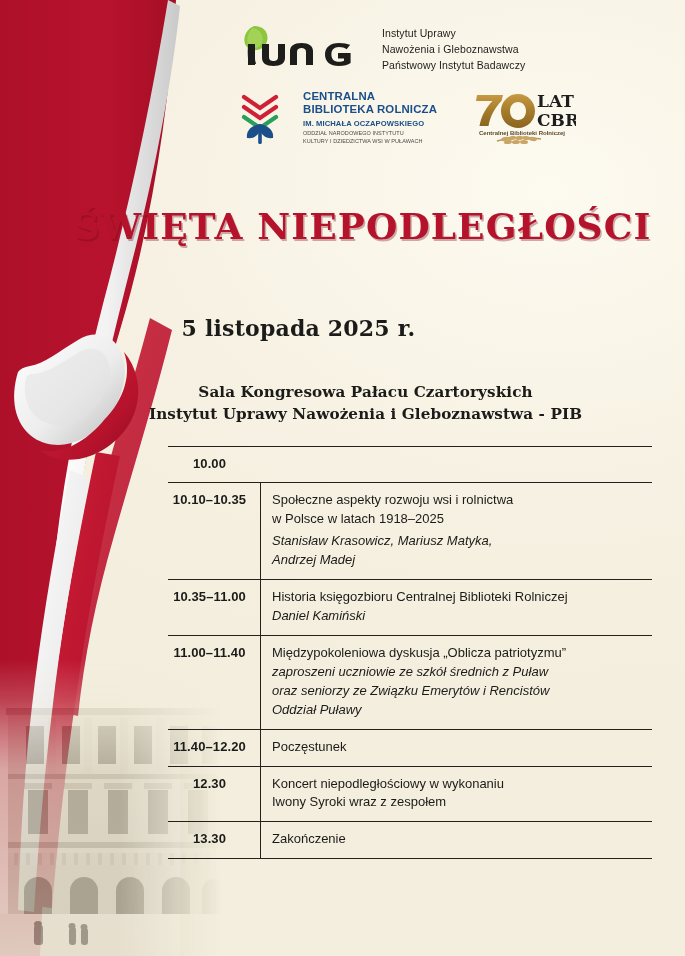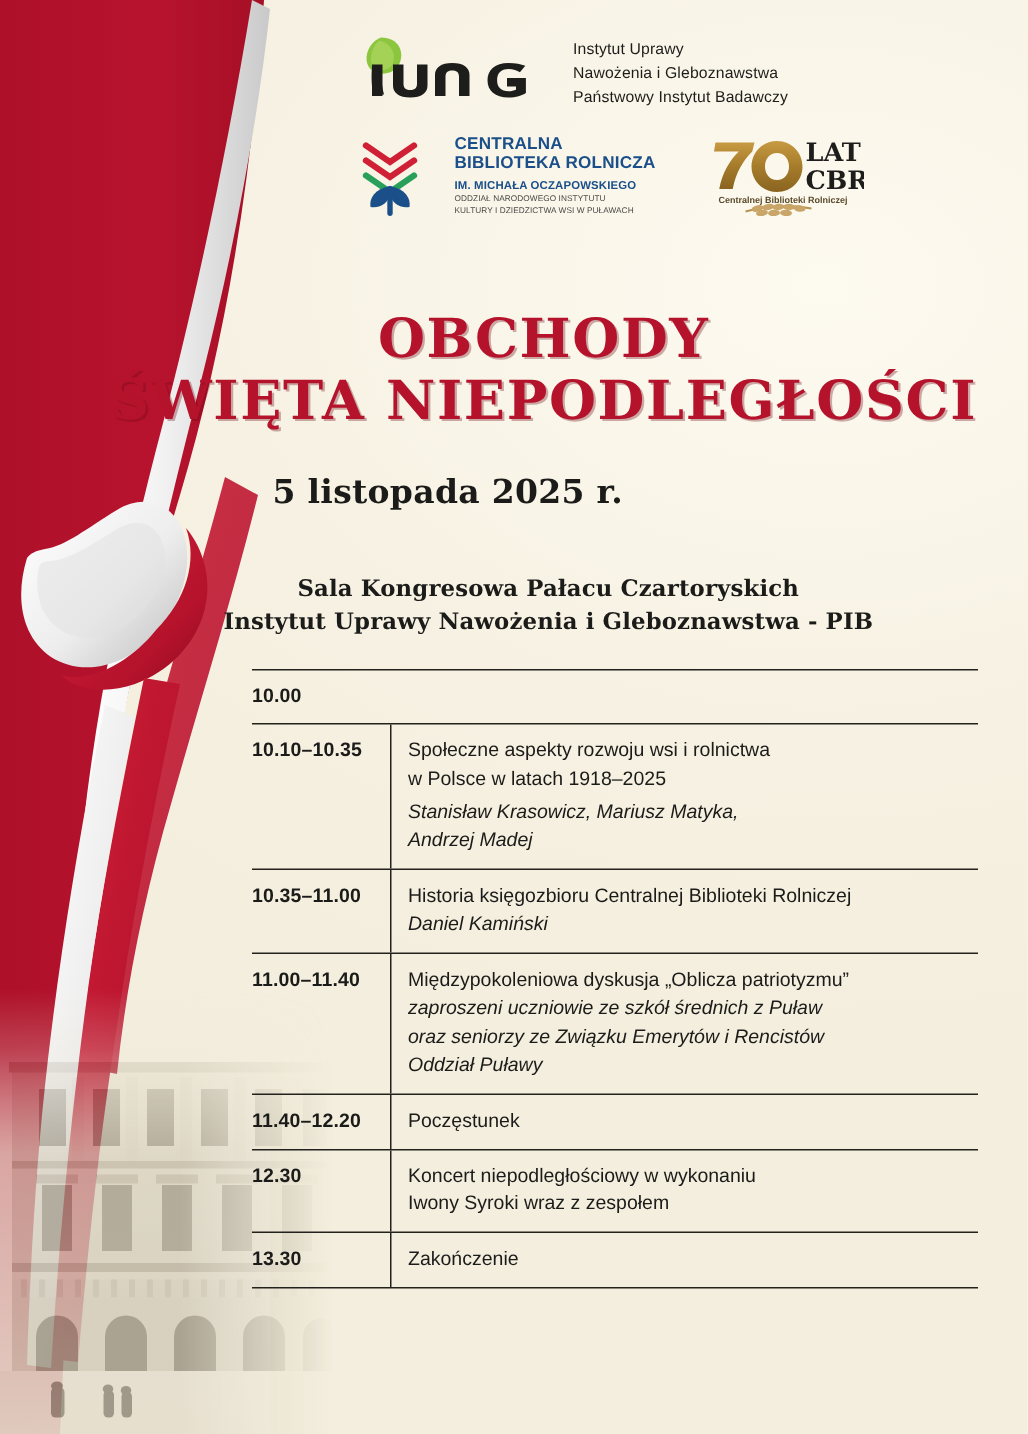--- a/index.html
+++ b/index.html
@@ -164,21 +164,21 @@
     border-top: 1.1px solid #23211c;
   }
   .srow {
     display: flex;
     align-items: flex-start;
     border-bottom: 1.1px solid #23211c;
     min-height: 30px;
   }
   .stime {
     flex: 0 0 92px;
-    text-align: left;
+    text-align: center;
     font-weight: bold;
     font-size: 13px;
     color: #1b1b19;
     padding: 8px 9px 8px 0;
     line-height: 1.45;
     letter-spacing: .1px;
   }
   .sbody {
     flex: 1 1 auto;
     border-left: 1.1px solid #23211c;
@@ -434,21 +434,20 @@
             <ellipse cx="37" cy="54" rx="4" ry="2.1" transform="rotate(-8 37 54)"></ellipse>
             <ellipse cx="45" cy="54" rx="4" ry="2.1" transform="rotate(-3 45 54)"></ellipse>
             <ellipse cx="53" cy="54" rx="4" ry="2.1" transform="rotate(3 53 54)"></ellipse>
           </g>
         </svg>
       </div>
     </div>
   </div>
 
   <div class="title-zone">
-    <div class="title-line title-1">OBCHODY</div>
     <div class="title-line title-2">ŚWIĘTA NIEPODLEGŁOŚCI</div>
   </div>
 
   <div class="date-line">5 listopada 2025 r.</div>
 
   <div class="venue">
     <div>Sala Kongresowa Pałacu Czartoryskich</div>
     <div>Instytut Uprawy Nawożenia i Gleboznawstwa - PIB</div>
   </div>
 

